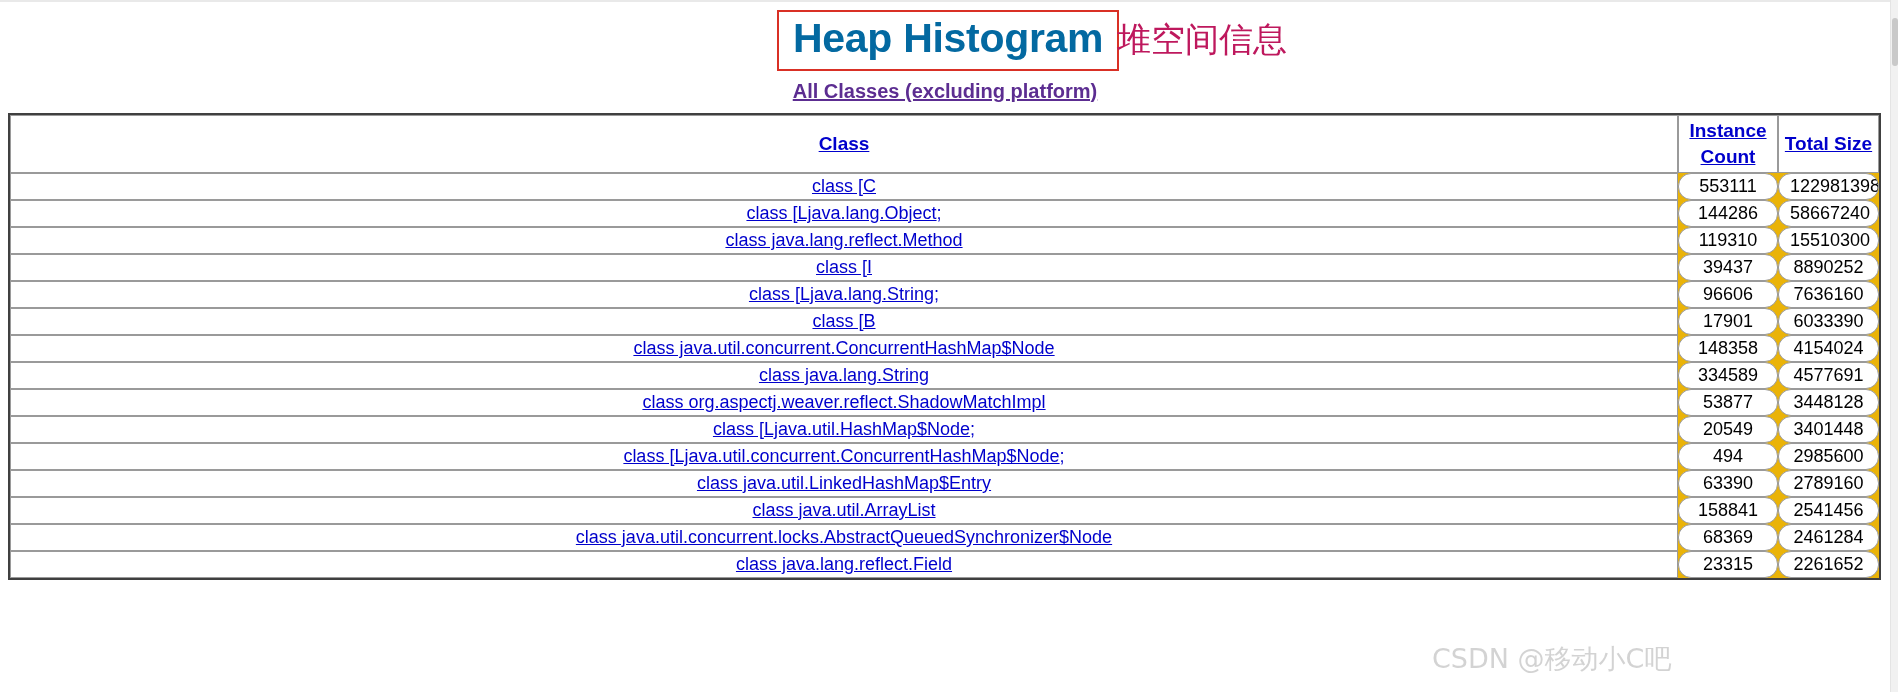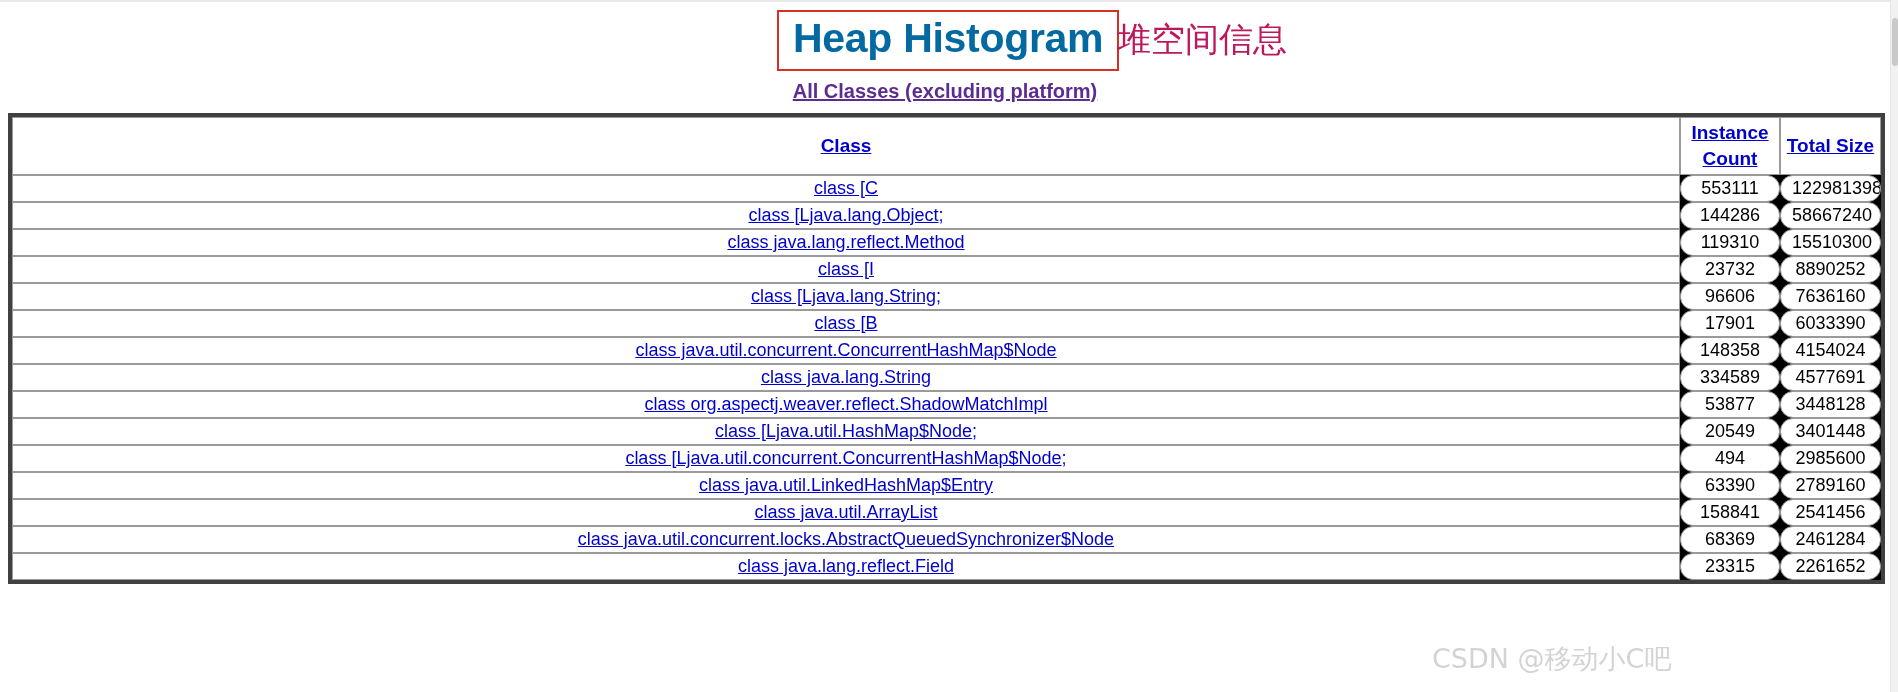--- a/index.html
+++ b/index.html
@@ -89,22 +89,22 @@
     position: absolute;
     top: 113px;
     left: 8px;
     width: 1873px;
   }
   table.histo {
     border-collapse: separate;
     border-spacing: 0;
     width: 1873px;
     table-layout: fixed;
-    border: 4px solid #404040;
-    background: #000000;
+    border: 2px solid #404040;
+    background: #eab308;
   }
   table.histo td, table.histo th {
     border: 1px solid #9a9a9a;
     padding: 0px 11px;
     font-size: 18px;
     line-height: 25px;
     height: 18px;
     vertical-align: middle;
     overflow: hidden;
     white-space: nowrap;
@@ -223,21 +223,21 @@
             <td class="cell-num">144286</td>
             <td class="cell-num">58667240</td>
           </tr>
           <tr>
             <td class="cell-class"><a class="class-link">class java.lang.reflect.Method</a></td>
             <td class="cell-num">119310</td>
             <td class="cell-num">15510300</td>
           </tr>
           <tr>
             <td class="cell-class"><a class="class-link">class [I</a></td>
-            <td class="cell-num">23732</td>
+            <td class="cell-num">39437</td>
             <td class="cell-num">8890252</td>
           </tr>
           <tr>
             <td class="cell-class"><a class="class-link">class [Ljava.lang.String</a><span class="semi">;</span></td>
             <td class="cell-num">96606</td>
             <td class="cell-num">7636160</td>
           </tr>
           <tr>
             <td class="cell-class"><a class="class-link">class [B</a></td>
             <td class="cell-num">17901</td>

